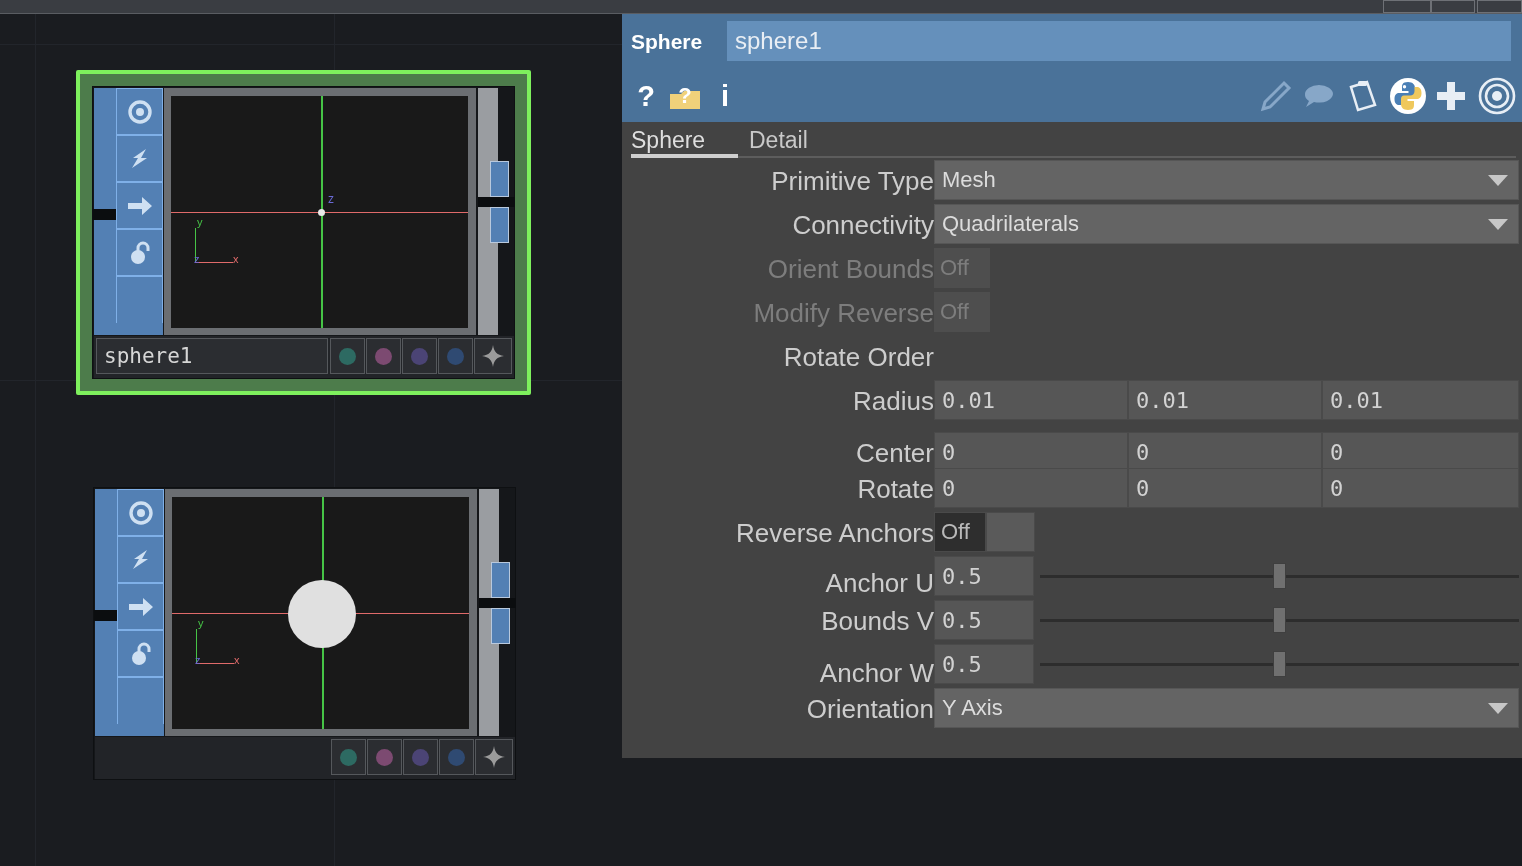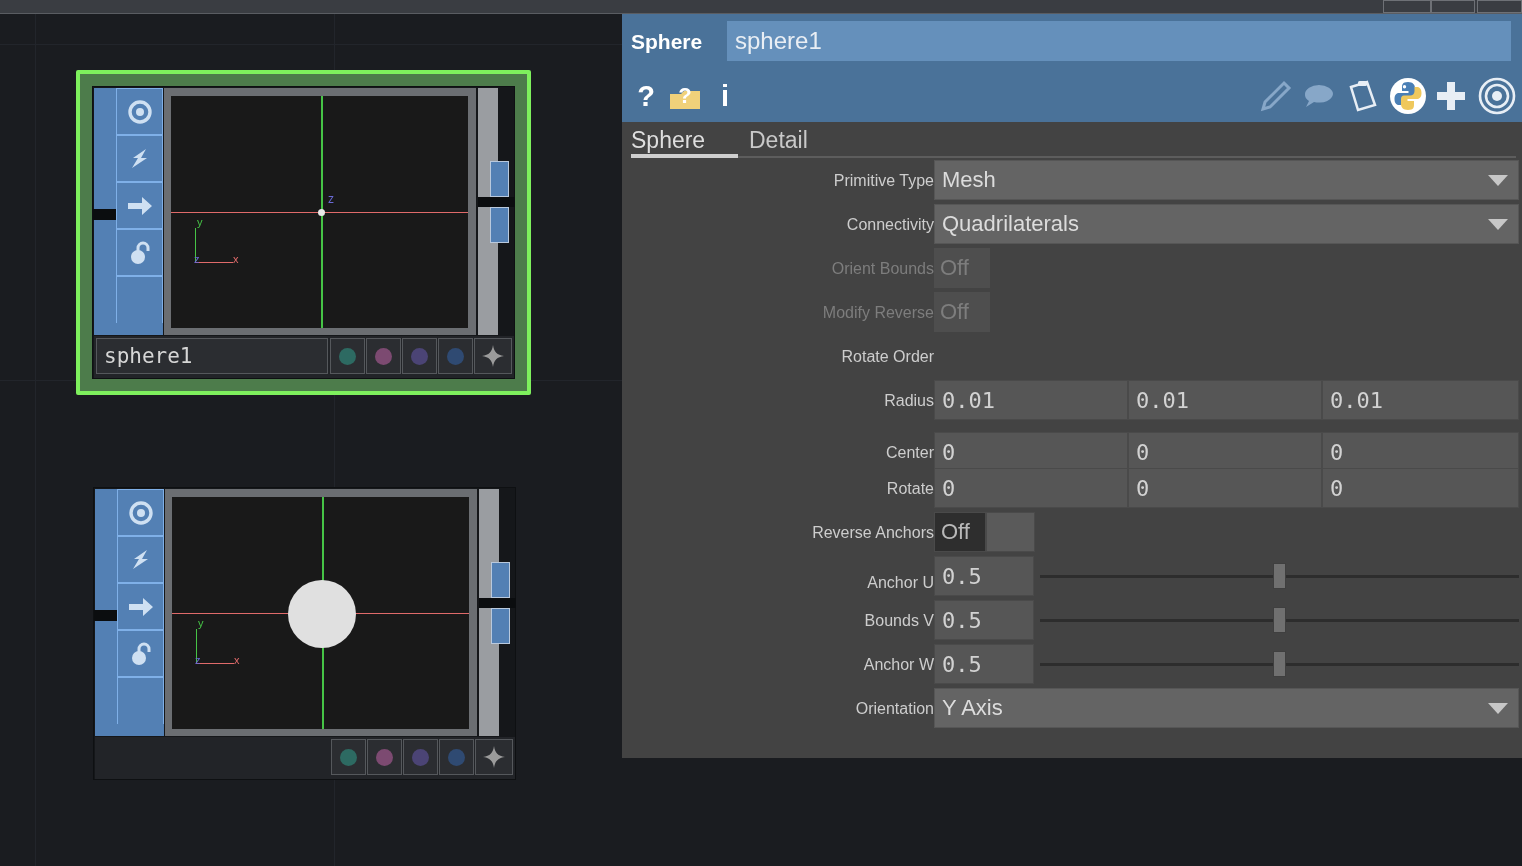--- a/index.html
+++ b/index.html
@@ -66,21 +66,21 @@
   .tl-icon{position:absolute;display:flex;align-items:center;justify-content:center;}
 
   .tabrow{position:absolute;left:0;top:108px;width:900px;height:38px;background:#434343;}
   .tab{position:absolute;top:5px;color:#c9c9c9;font-size:23px;}
   .tab.active{color:#dedede;}
   .tabunderline-all{position:absolute;left:9px;top:34px;width:885px;height:2px;background:#5d5d5d;}
   .tabunderline-act{position:absolute;top:32px;height:4px;background:#cfcfcf;}
 
   .rows{position:absolute;left:0;top:146px;width:900px;height:598px;}
   .row{position:absolute;left:0;width:900px;}
-  .plabel{position:absolute;right:588px;color:#cdcdcd;font-size:16px;text-align:right;white-space:nowrap;line-height:30px;}
+  .plabel{position:absolute;right:588px;color:#cdcdcd;font-size:26px;text-align:right;white-space:nowrap;line-height:30px;}
   .plabel.dim{color:#7d7d7d;}
 
   .combo{position:absolute;background:#646464;border:1px solid #565656;box-sizing:border-box;
      color:#dcdcdc;font-size:22px;display:flex;align-items:center;padding-left:7px;}
   .combo .caret{position:absolute;right:10px;top:50%;margin-top:-5px;width:0;height:0;
      border-left:10px solid transparent;border-right:10px solid transparent;border-top:11px solid #c7c7c7;}
 
   .numfield{position:absolute;background:#565656;border:1px solid #4a4a4a;box-sizing:border-box;
      color:#d2d2d2;font-family:"DejaVu Sans Mono","Liberation Mono",monospace;font-size:22px;
      display:flex;align-items:center;padding-left:7px;}
@@ -401,21 +401,21 @@
       </div>
 
       <div class="row" style="top:440px;height:44px;">
         <span class="plabel" style="top:6px;">Bounds V</span>
         <div class="numfield" style="left:312px;top:0px;width:100px;height:40px;">0.5</div>
         <div class="slidertrack" style="left:418px;top:19px;width:479px;"></div>
         <div class="sliderthumb" style="left:651px;top:7px;"></div>
       </div>
 
       <div class="row" style="top:484px;height:44px;">
-        <span class="plabel" style="top:6px;">Anchor W</span>
+        <span class="plabel" style="top:14px;">Anchor W</span>
         <div class="numfield" style="left:312px;top:0px;width:100px;height:40px;">0.5</div>
         <div class="slidertrack" style="left:418px;top:19px;width:479px;"></div>
         <div class="sliderthumb" style="left:651px;top:7px;"></div>
       </div>
 
       <div class="row" style="top:528px;height:44px;">
         <span class="plabel" style="top:6px;">Orientation</span>
         <div class="combo" style="left:312px;top:0px;width:585px;height:40px;">
           <span>Y Axis</span>
           <span class="caret"></span>

